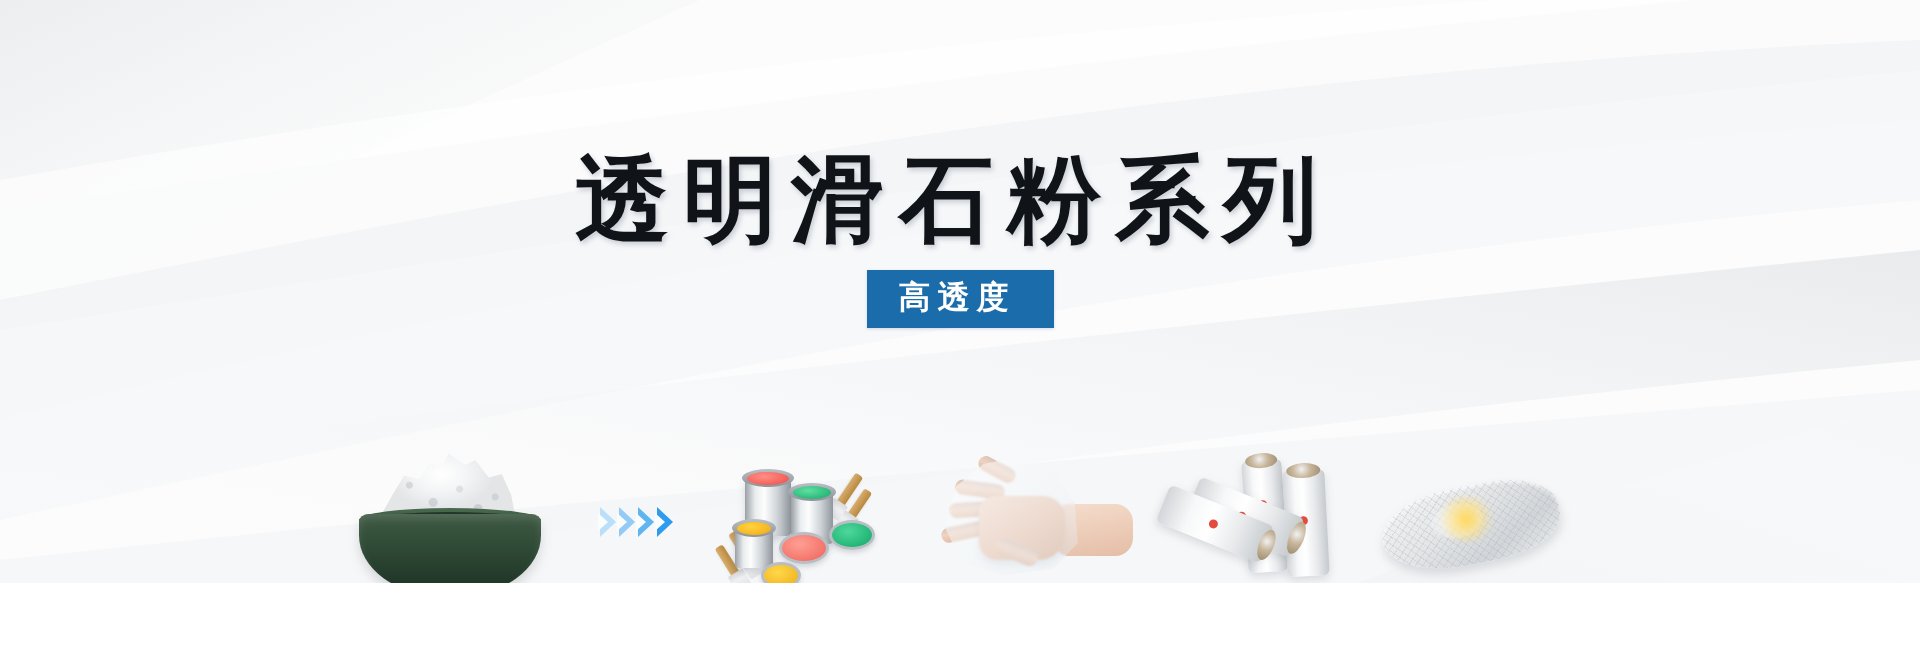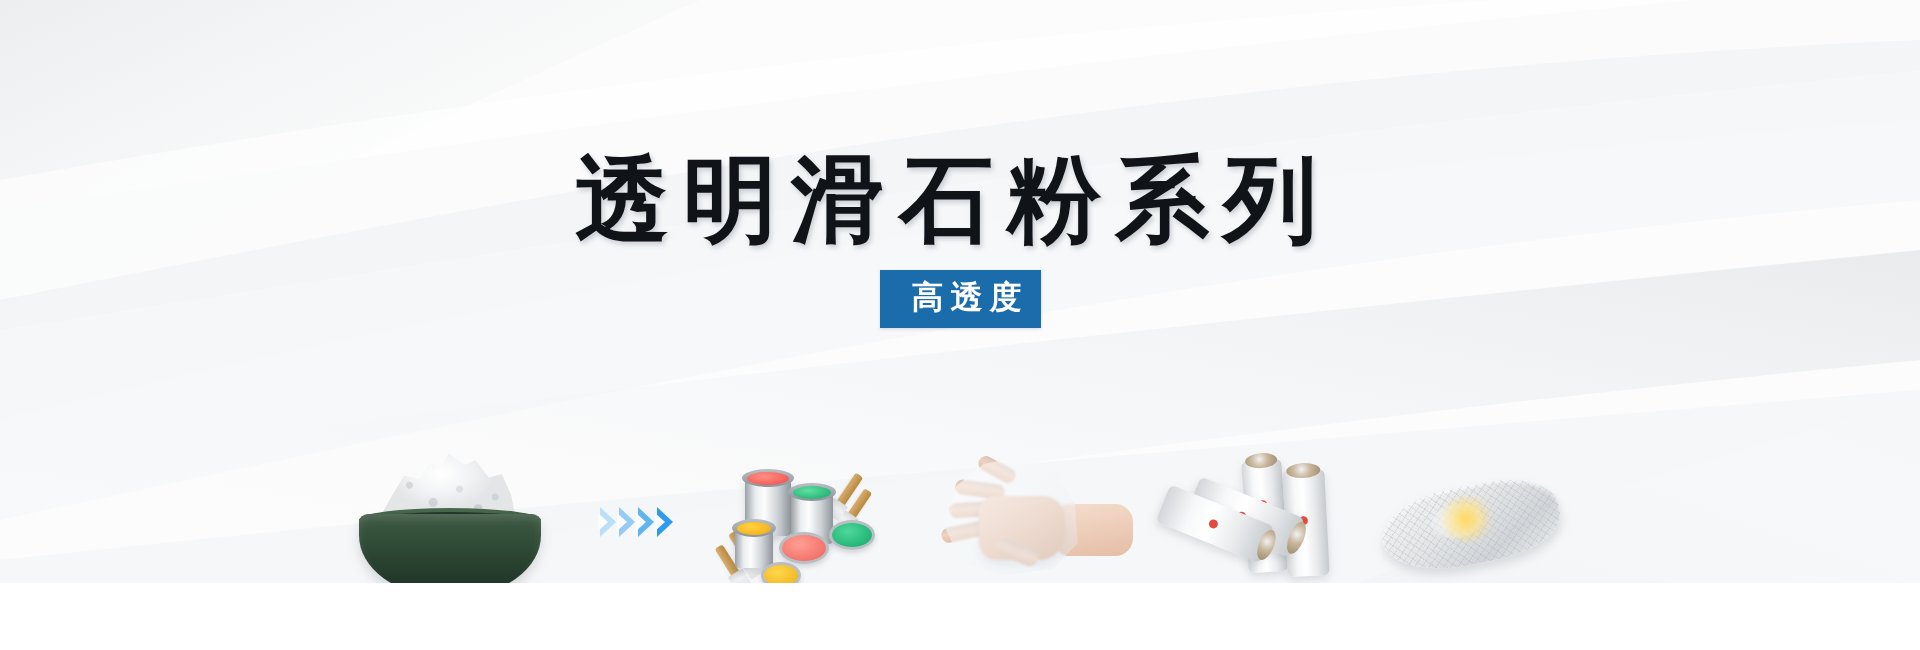--- a/index.html
+++ b/index.html
@@ -61,21 +61,21 @@
     align-items: center;
     gap: 54px;
   }
   .badge {
     background: #1a6cab;
     color: #ffffff;
     font-family: "Liberation Serif", "DejaVu Serif", serif;
     font-size: 32px;
     font-weight: 700;
     letter-spacing: 7px;
-    padding: 9px 12px 11px 32px;
+    padding: 9px 38px 11px 32px;
     line-height: 1.18;
     white-space: nowrap;
     box-shadow: 0 1px 3px rgba(20,60,100,0.18);
   }
 
   
   .desc-wrap {
     position: absolute;
     top: 372px;
     left: 0;

